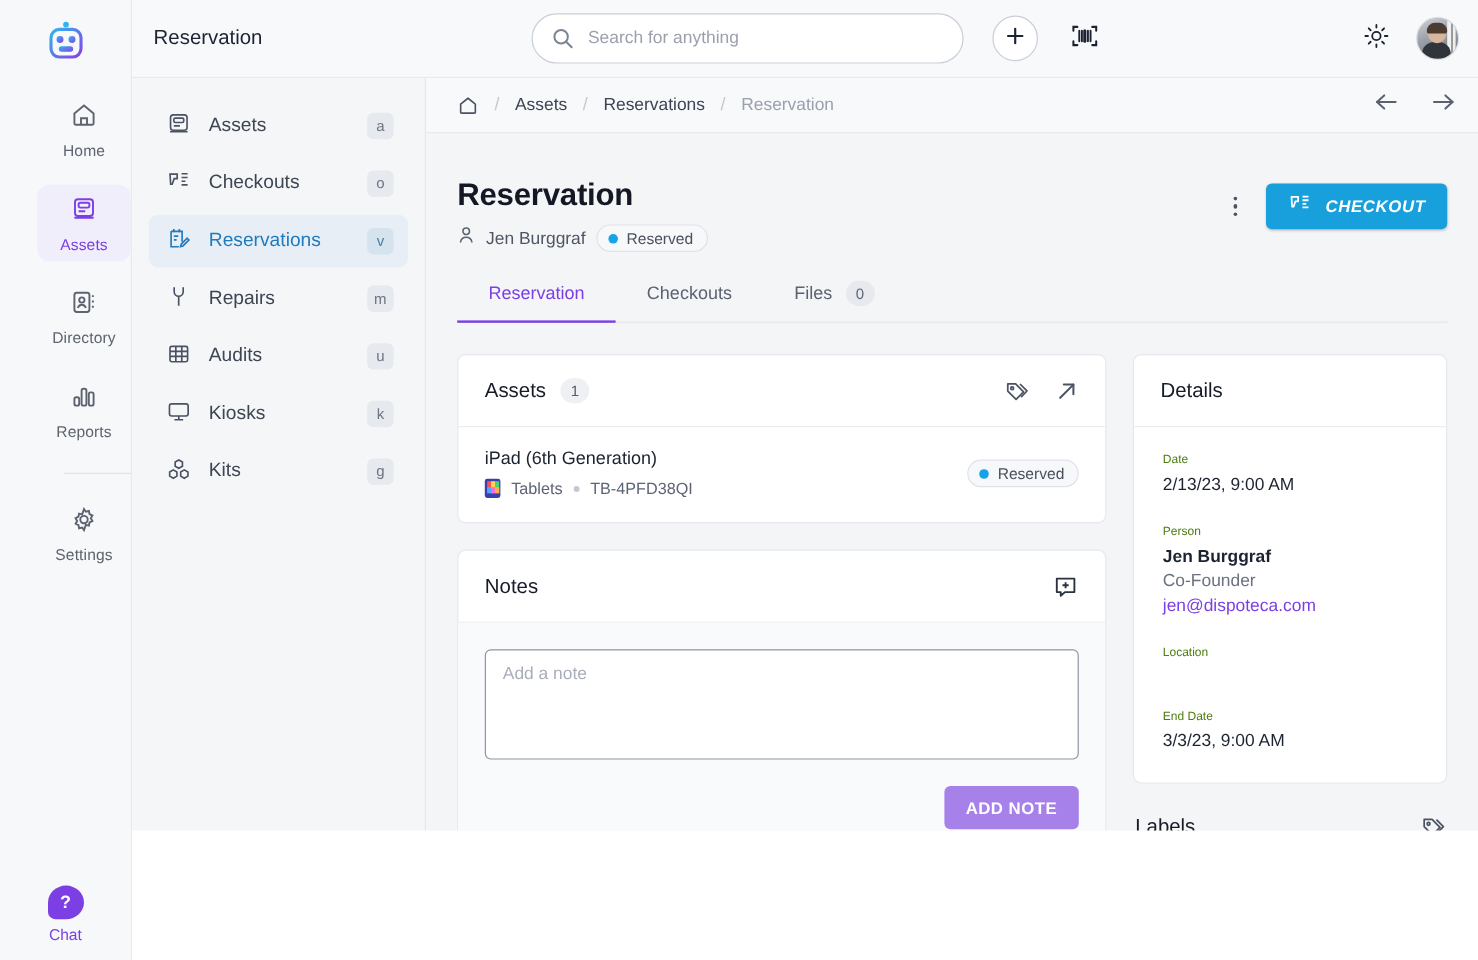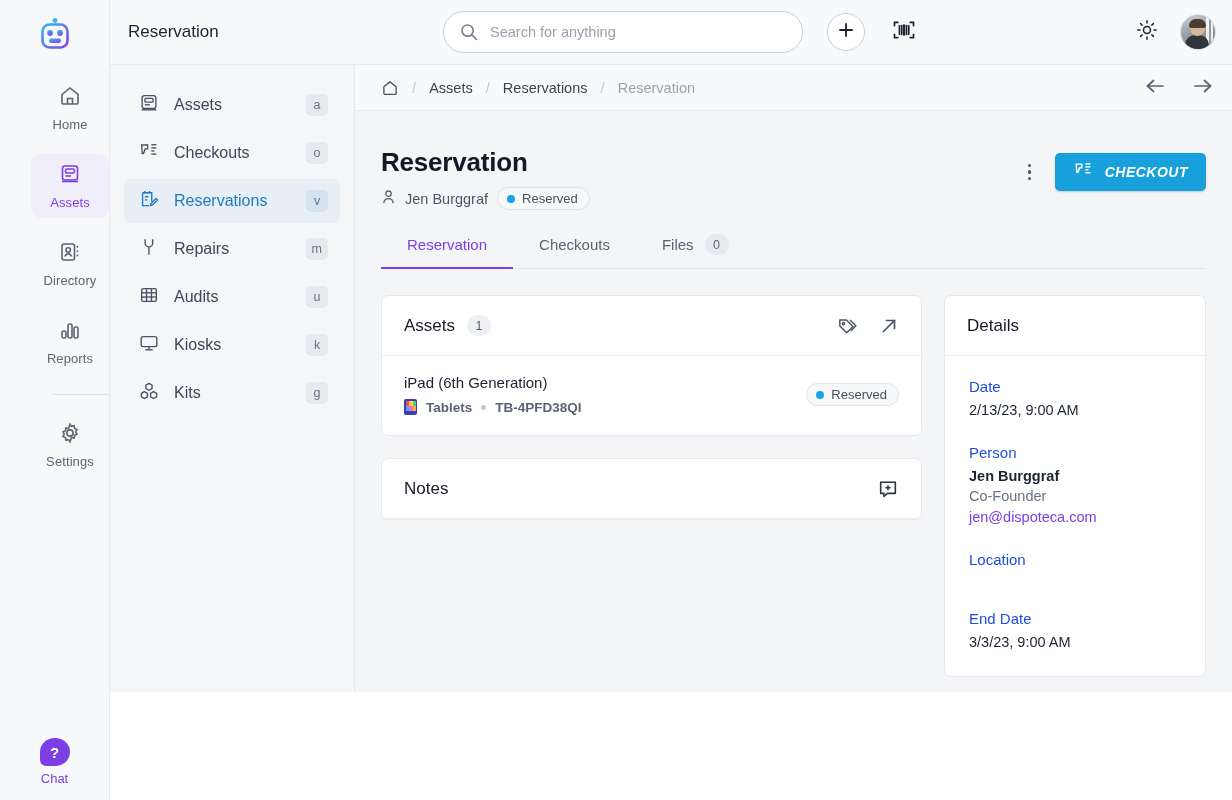--- a/index.html
+++ b/index.html
@@ -162,21 +162,21 @@
     height: 60px; display: flex; align-items: center; padding: 0 22px;
     border-bottom: 1px solid #ecedf1; gap: 12px;
   }
   .card-title { font-size: 17px; color: #161b27; }
   .count-pill { background: #eef0f3; color: #545c6b; border-radius: 11px; min-width: 24px; height: 21px; display: flex; align-items: center; justify-content: center; font-size: 12.5px; padding: 0 7px; }
   .card-actions { margin-left: auto; display: flex; align-items: center; gap: 20px; }
   .icon-btn { cursor: pointer; display: flex; align-items: center; justify-content: center; }
 
   .asset-row { display: flex; align-items: center; padding: 18px 22px 20px 22px; }
   .asset-name { font-size: 15px; color: #1b2230; }
-  .asset-meta { display: flex; align-items: center; gap: 9px; margin-top: 8px; font-size: 13.5px; color: #5c6474; font-weight: bold; }
+  .asset-meta { display: flex; align-items: center; gap: 9px; margin-top: 8px; font-size: 13.5px; color: #5c6474; }
   .asset-meta .sep { width: 5px; height: 5px; border-radius: 50%; background: #c3c8d1; }
   .tabicon { width: 13px; height: 16px; border-radius: 2px; background: #3a3fb0; position: relative; display: inline-block; overflow: hidden; }
   .tabicon:before { content:""; position:absolute; left:1.5px; top:2px; width:10px; height:10px;
     background:
       linear-gradient(90deg,#ff4f4f 0 33%, #ffd24d 33% 66%, #4fd07a 66% 100%);
   }
   .tabicon:after { content:""; position:absolute; left:1.5px; top:6.5px; width:10px; height:5.5px;
     background: linear-gradient(90deg,#4fa8ff 0 33%, #f06fd0 33% 66%, #ffae4d 66% 100%); }
   .asset-status { margin-left: auto; }
 
@@ -188,21 +188,21 @@
   }
   .note-area::placeholder { color: #a8aeb9; }
   .note-actions { display: flex; justify-content: flex-end; margin-top: 17px; }
   .btn-addnote {
     background: #a781ea; color: #fff; border: none; border-radius: 5px;
     height: 36px; padding: 0 18px; font-size: 14px; font-weight: bold; letter-spacing: .4px;
     cursor: pointer; font-family: "Liberation Sans", sans-serif;
   }
 
   .det-body { padding: 22px 24px 26px 24px; }
-  .det-label { font-size: 15px; color: #1d4ed8; margin-bottom: 7px; }
+  .det-label { font-size: 10px; color: #4d7c0f; margin-bottom: 7px; }
   .det-value { font-size: 14.5px; color: #1d2431; }
   .det-value.bold { font-weight: bold; }
   .det-value.mutedv { color: #6a7281; }
   .det-value.link { color: #7b3fe4; cursor: pointer; }
   .det-group { margin-bottom: 26px; }
   .det-group:last-child { margin-bottom: 0; }
 
   .labels-head { display: flex; align-items: flex-end; padding: 26px 0 14px 2px; }
   .labels-title { font-size: 17px; color: #161b27; }
   .labels-head .icon-btn { margin-left: auto; }
@@ -593,20 +593,26 @@
                   <div class="card-actions">
                     <span class="icon-btn">
                       <svg width="22" height="22" viewBox="0 0 24 24" fill="none" stroke="#2b323f" stroke-width="1.7" stroke-linejoin="round">
                         <path d="M4 4.6h16v12.2h-8.6L7.6 20.2v-3.4H4z"></path>
                         <line x1="12" y1="7.8" x2="12" y2="13.4"></line>
                           <line x1="9.2" y1="10.6" x2="14.8" y2="10.6"></line>
                       </svg>
                     </span>
                   </div>
                 </div>
+                <div class="notes-body">
+                  <textarea class="note-area" placeholder="Add a note" style=""></textarea>
+                  <div class="note-actions">
+                    <button class="btn-addnote">ADD NOTE</button>
+                  </div>
+                </div>
               </div>
             </div>
 
             <div class="col-right">
               <div class="card">
                 <div class="card-head">
                   <span class="card-title">Details</span>
                 </div>
                 <div class="det-body">
 

